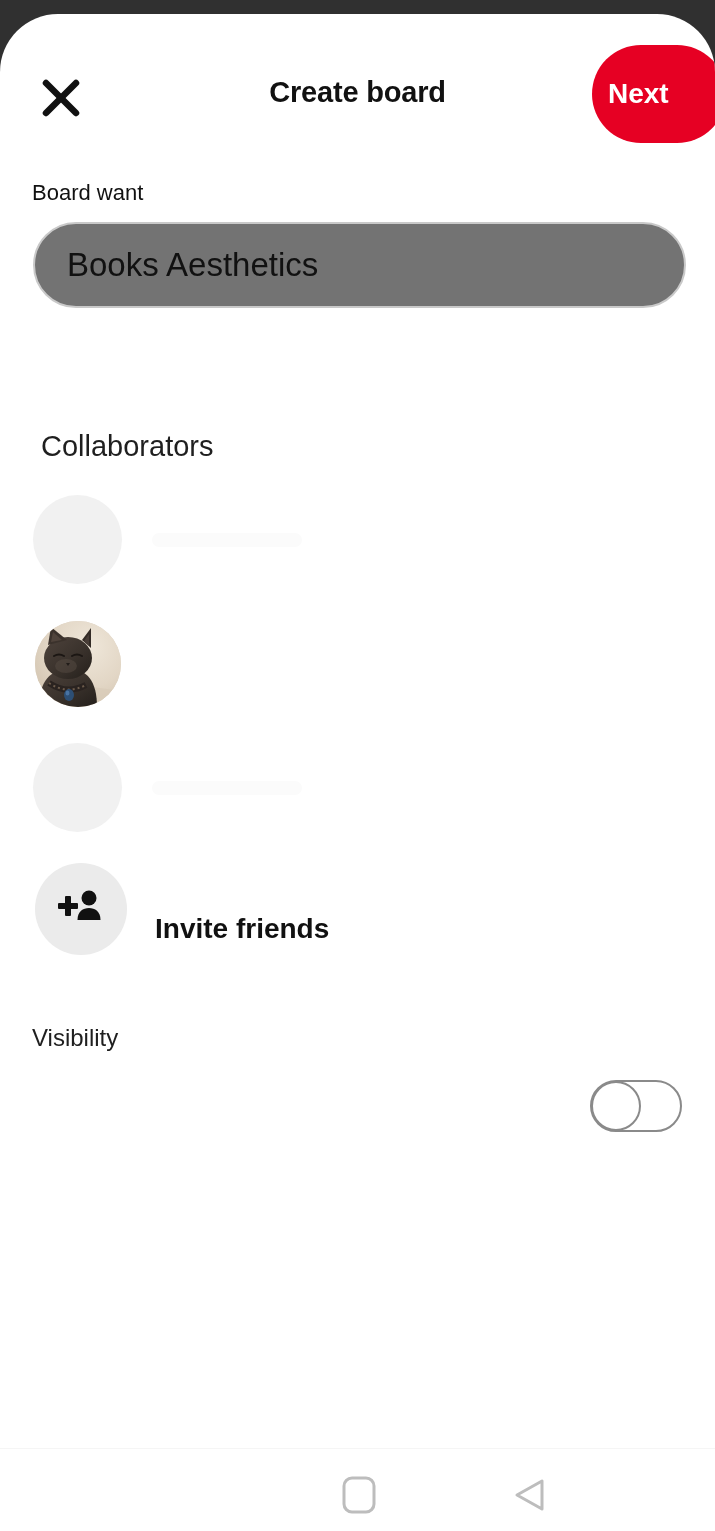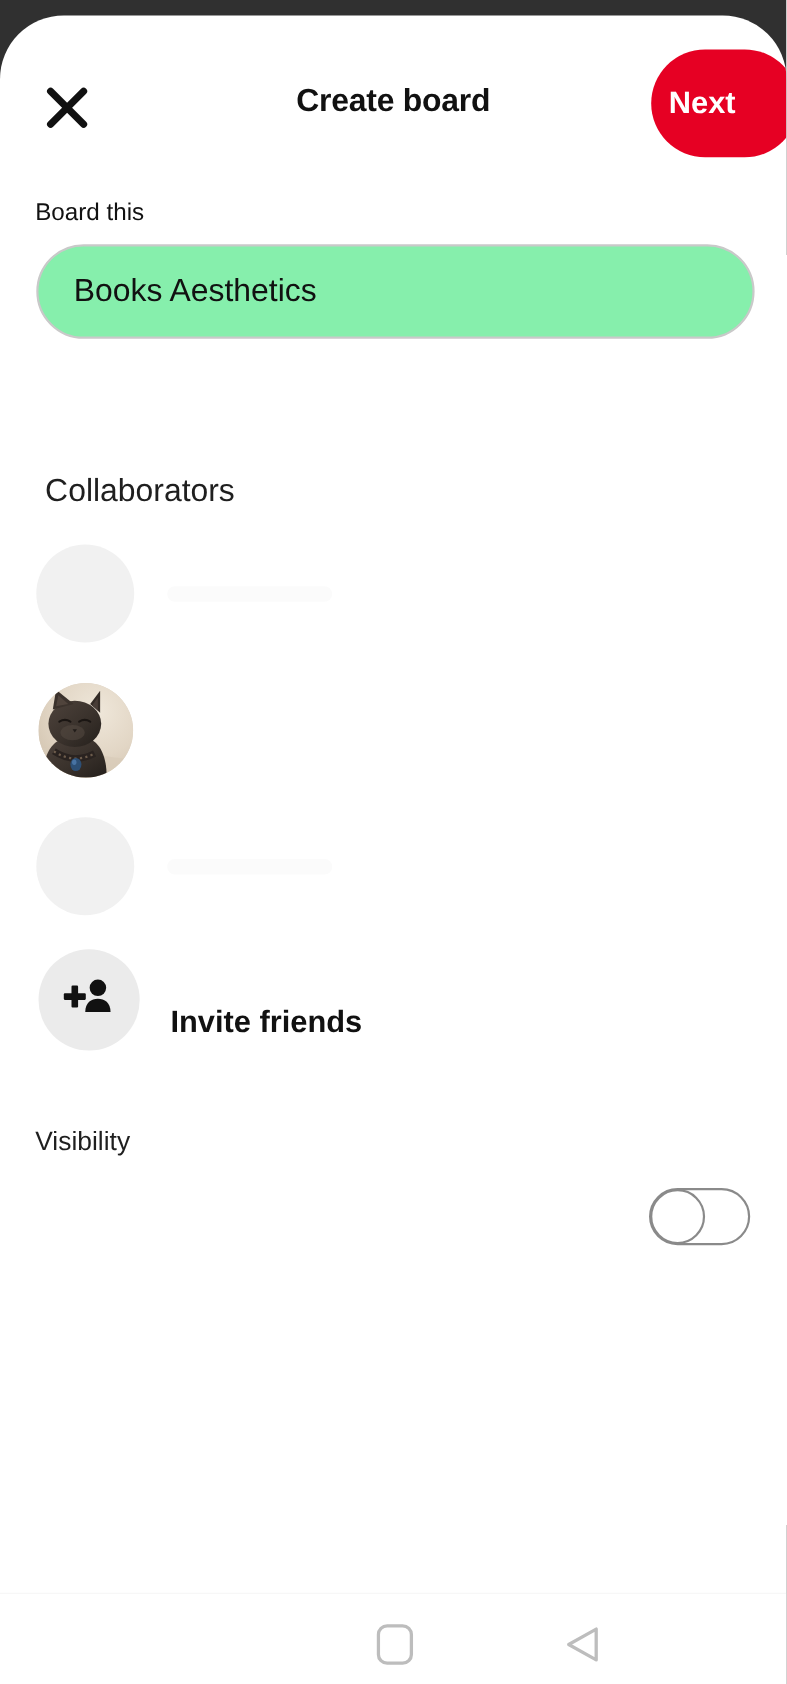--- a/index.html
+++ b/index.html
@@ -99,23 +99,23 @@
   }
   #board-name-input {
     position: absolute;
     left: 33px;
     top: 208px;
     width: 653px;
     height: 86px;
     box-sizing: border-box;
     border: 2px solid #c9c9c9;
     border-radius: 44px;
-    background: #86efac;
+    background: #737373;
     font-family: "Liberation Sans", sans-serif;
-    font-size: 29px;
+    font-size: 33px;
     color: #111111;
     padding: 0 0 0 32px;
     outline: none;
   }
   #board-name-input::placeholder { color: #9a9a9a; }
 
   
   #collaborators-heading {
     position: absolute;
     left: 41px;
@@ -298,21 +298,21 @@
             <line x1="37" y1="7" x2="7" y2="37" stroke="#111111" stroke-width="6.5" stroke-linecap="round"></line>
           </svg>
         </span>
       </div>
 
       <div id="app-title">Create board</div>
 
       <button id="next-btn">Next</button>
     </div>
 
-    <div id="board-name-label">Board this</div>
+    <div id="board-name-label">Board want</div>
 
     <input id="board-name-input" type="text" value="Books Aesthetics" style="">
 
     <div id="collaborators-heading">Collaborators</div>
 
     <div class="avatar-row" style="top:481px;">
       <div class="avatar-skeleton"></div>
       <div class="name-skeleton"></div>
     </div>
 

